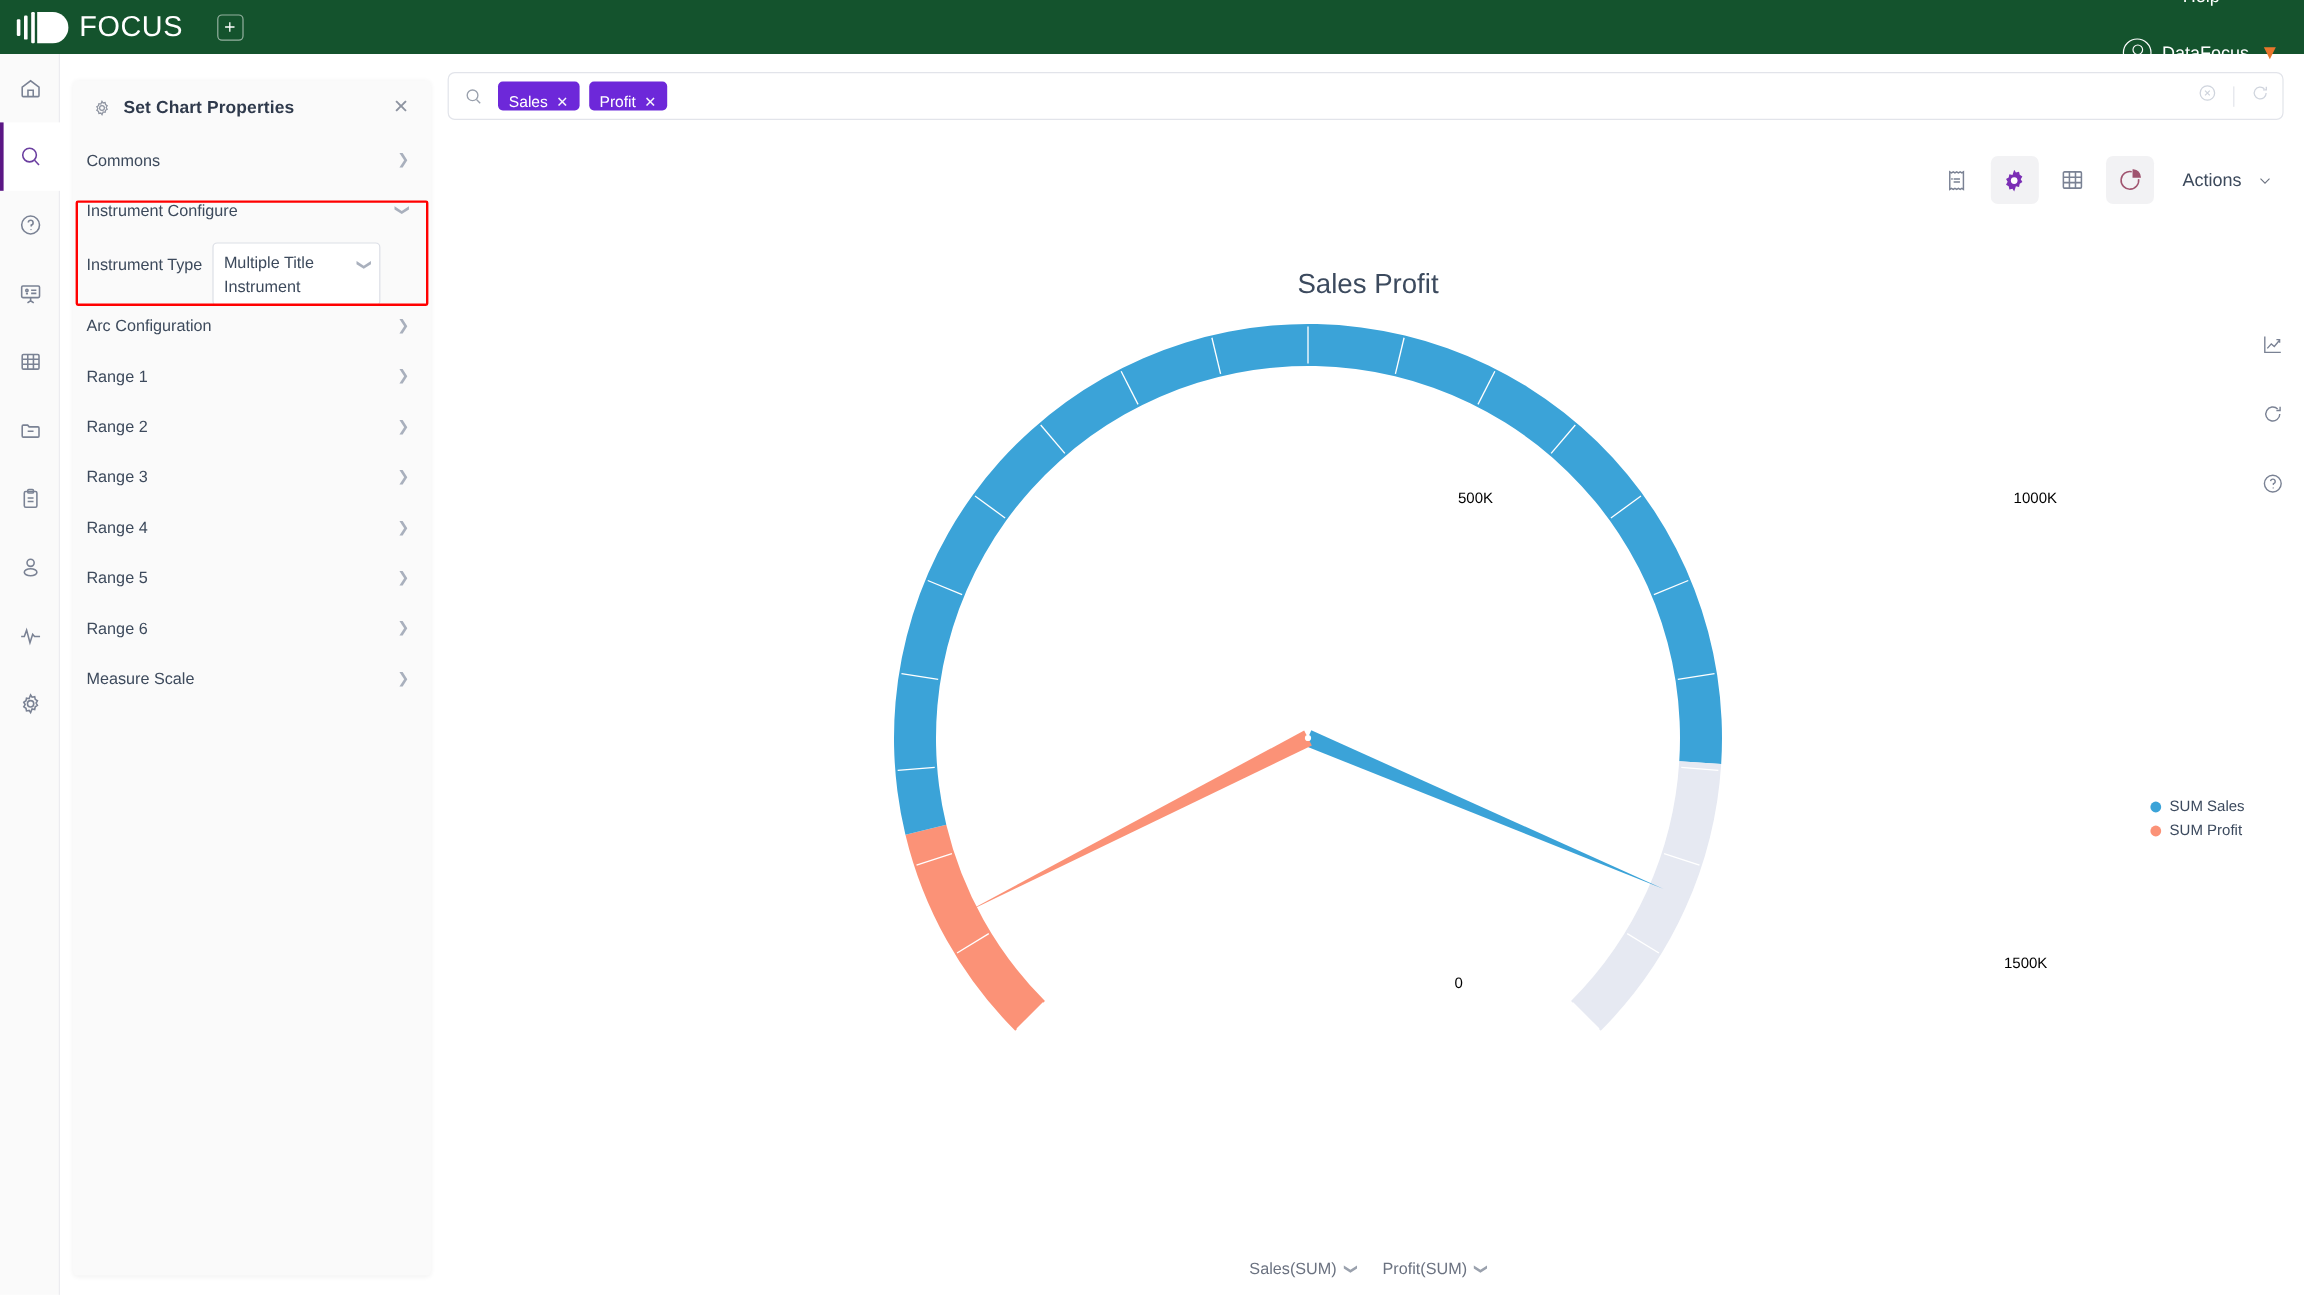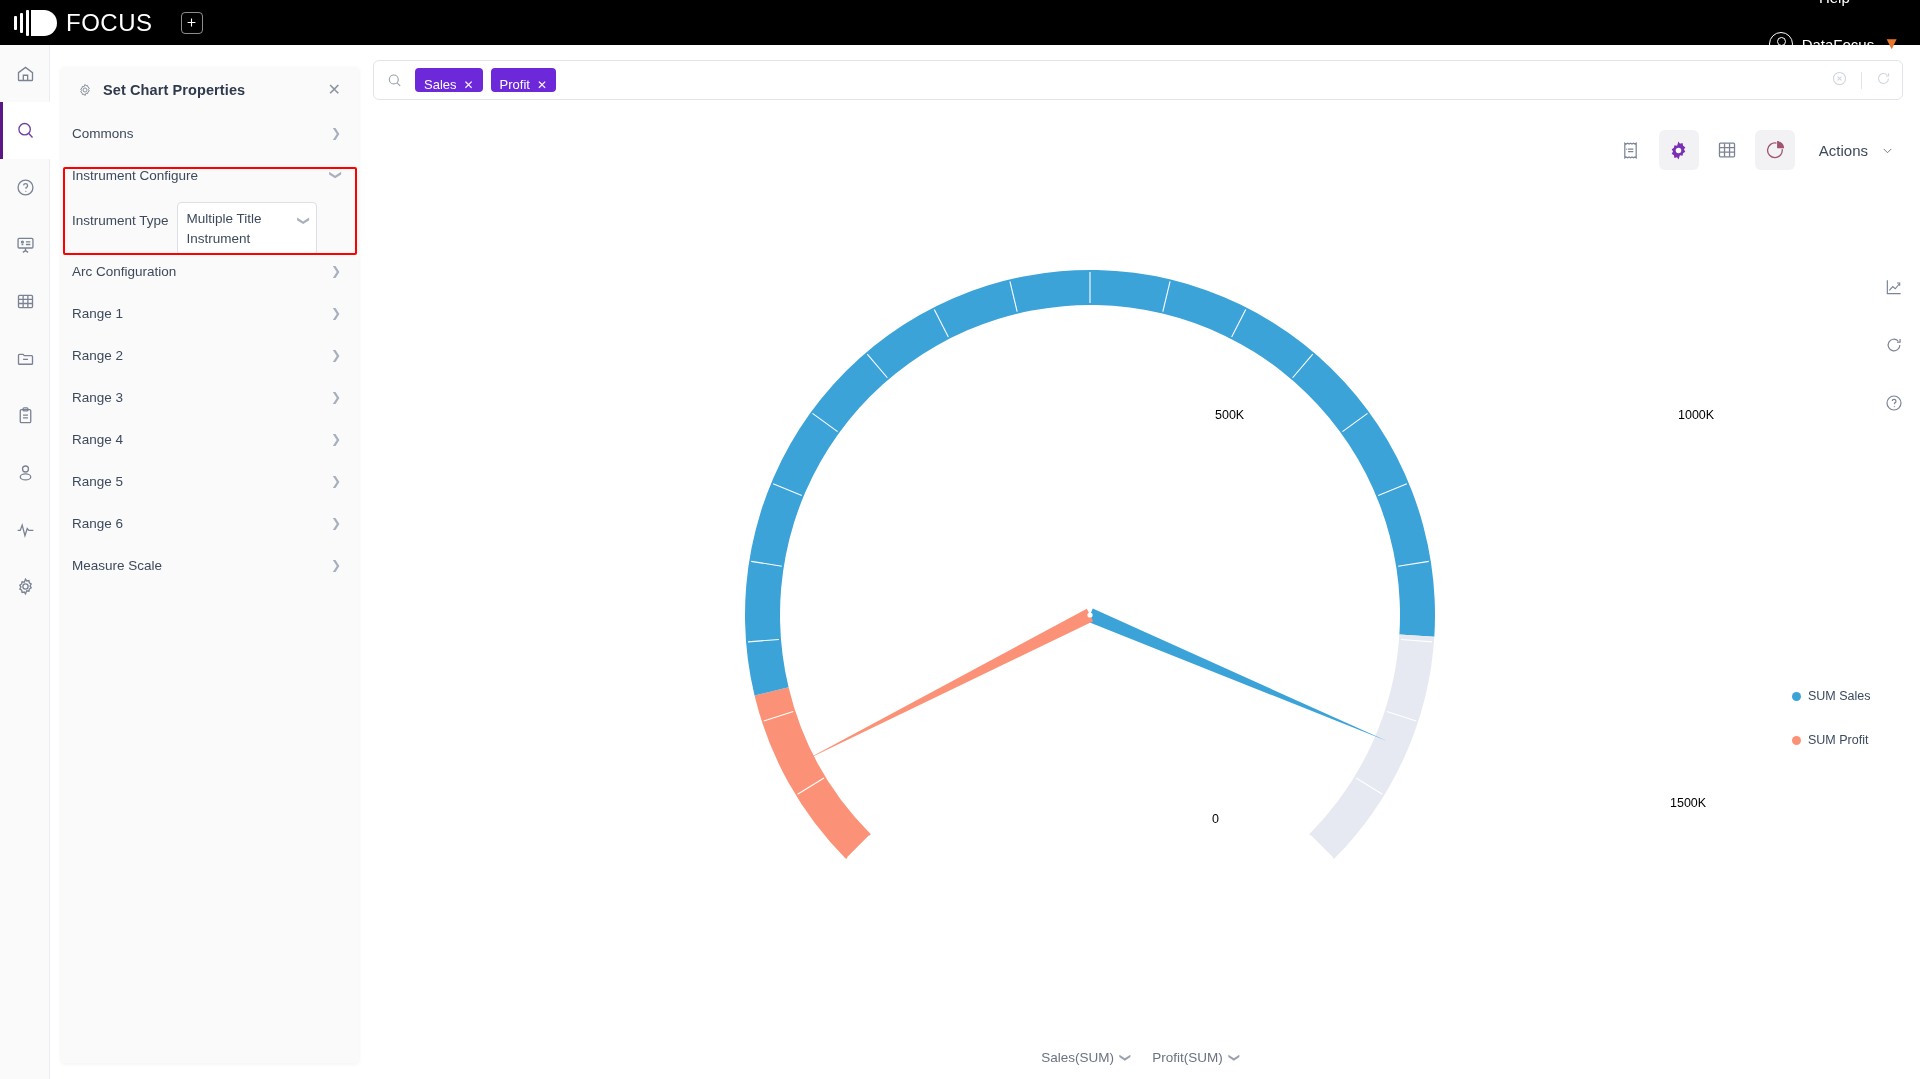--- a/index.html
+++ b/index.html
@@ -6,21 +6,21 @@
   html, body {
     width: 1920px; height: 1079px;
     font-family: "Liberation Sans", sans-serif;
     background: #ffffff;
     overflow: hidden;
   }
 
   
   .topbar {
     position: absolute; top: 0; left: 0; width: 1920px; height: 45px;
-    background: #000000;
+    background: #14532d;
     display: flex; align-items: center;
   }
   .brand { display: flex; align-items: center; margin-left: 14px; gap: 8px; }
   .brand-mark { width: 44px; height: 26px; position: relative; }
   .brand-mark i {
     position: absolute; bottom: 0; background: #fff; border-radius: 1px;
   }
   .bm1 { left: 0;  width: 3px; height: 14px; top: 6px; }
   .bm2 { left: 6px; width: 3px; height: 20px; top: 3px; }
   .bm3 { left: 12px; width: 3px; height: 26px; top: 0; }
@@ -167,21 +167,21 @@
   .gauge-labels span {
     position: absolute; font-size: 12.5px; color: #000000;
     font-family: "Liberation Sans", sans-serif;
   }
 
   
   .legend {
     position: absolute; right: 18px; top: 617px; width: 110px;
     font-size: 12.5px; color: #3c4a5e; line-height: 20px;
   }
-  .legend .lg { display: flex; align-items: center; gap: 7px; margin-top: 24px; }
+  .legend .lg { display: flex; align-items: center; gap: 7px; }
   .legend .dot { width: 9px; height: 9px; border-radius: 50%; }
 
   
   .footer-measures {
     position: absolute; left: 0; right: 0; bottom: 14px;
     display: flex; justify-content: center; gap: 22px;
     font-size: 13.5px; color: #6b7280;
   }
   .fm { display: flex; align-items: center; gap: 7px; cursor: pointer; }
   .fm .c { color: #9aa1ad; font-size: 11px; }
@@ -407,20 +407,21 @@
       </svg>
     </div>
     <div class="actions">
       <span>Actions</span>
       <svg viewBox="0 0 24 24" width="15" height="15" fill="none" stroke="#6b7280" stroke-width="1.5">
         <path d="M6 9.5l6 6 6-6"></path>
       </svg>
     </div>
   </div>
 
+  <div class="chart-title">Sales Profit</div>
 
   <div class="side-tools">
     <span class="st">
       <svg viewBox="0 0 24 24" width="20" height="20" fill="none" stroke="#7a8294" stroke-width="1.4">
         <path d="M4 4v16h16"></path>
           <path d="M6.5 16l4-4.5 3 2.6 5-6"></path>
           <path d="M15.6 7.2h3.2v3.2"></path>
       </svg>
     </span>
     <span class="st">

